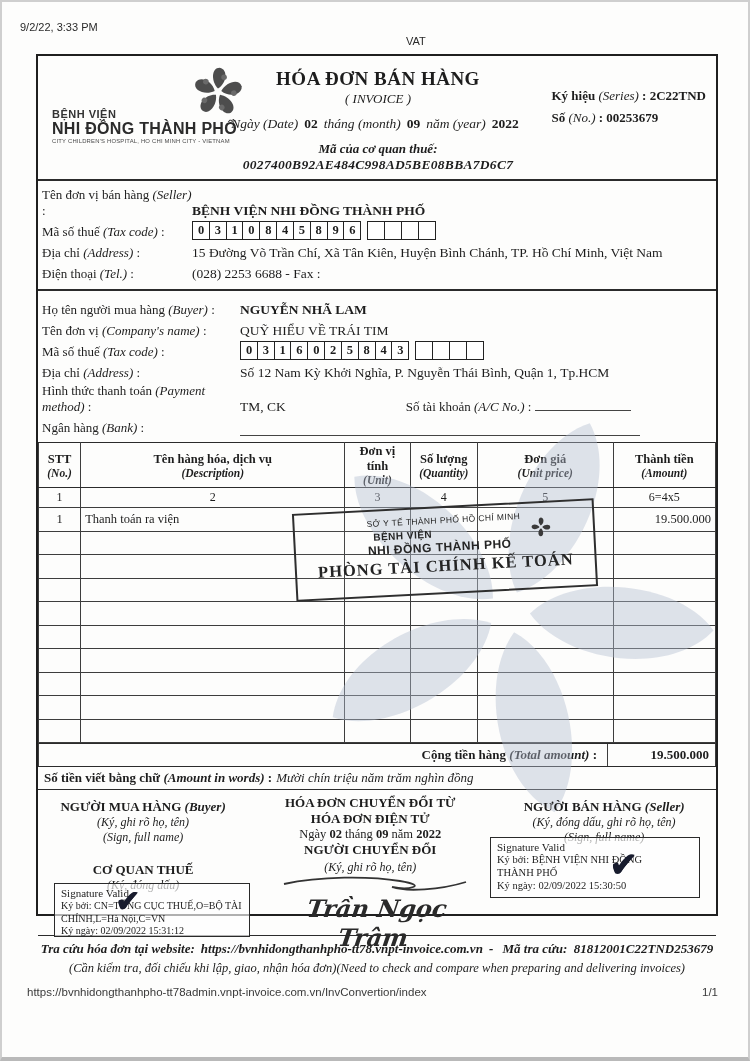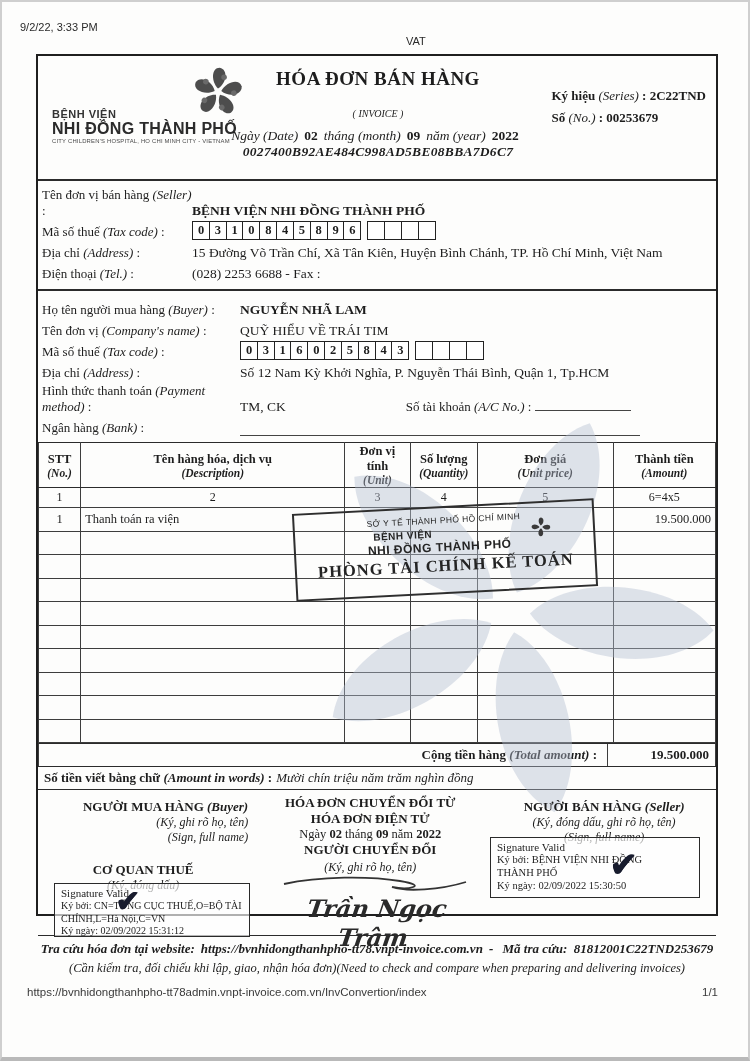--- a/index.html
+++ b/index.html
@@ -16,21 +16,21 @@
 
   
   .hd{position:relative;height:123px;border-bottom:2px solid #2b2b2b;}
   .logo{position:absolute;left:14px;top:10px;width:210px;font-family:"Liberation Sans","DejaVu Sans",sans-serif;}
   .logo .ic{position:absolute;right:18px;top:0px;}
   .logo .l1{margin-top:42px;font-size:11px;font-weight:bold;letter-spacing:.5px;color:#333;}
   .logo .l2{font-size:16px;font-weight:bold;letter-spacing:.3px;color:#2b2b2b;}
   .logo .l3{font-size:5.9px;color:#4a4a4a;letter-spacing:.2px;}
   .tblock{position:absolute;left:180px;right:178px;top:12px;text-align:center;}
   .tblock .t1{font-size:19px;font-weight:bold;letter-spacing:.5px;}
-  .tblock .t2{font-size:10px;font-style:italic;margin-top:18px;}
+  .tblock .t2{font-size:13px;font-style:italic;margin-top:1px;}
   .dateline{margin-top:9px;font-size:13.5px;font-style:italic;white-space:nowrap;}
   .dateline b{font-style:normal;font-weight:bold;padding:0 6px;}
   .taxa1{margin-top:9px;font-size:13px;font-weight:bold;font-style:italic;}
   .taxa2{font-size:13.5px;font-weight:bold;font-style:italic;letter-spacing:.3px;}
   .series{position:absolute;right:10px;top:32px;font-size:13px;white-space:nowrap;}
   .series div{margin-bottom:6px;}
   .series i{font-style:italic;}
   .series b{font-weight:bold;}
 
   
@@ -69,21 +69,21 @@
                  font-size:13px;font-weight:bold;}
   .words-row{border-top:1.6px solid #2b2b2b;border-bottom:1.6px solid #2b2b2b;padding:3px 6px;font-size:13px;}
   .words-row b{font-weight:bold;}
   .words-row .wl i{font-style:italic;}
   .words-row .wv{font-style:italic;padding-left:4px;}
 
   
   .sig{position:relative;height:145px;}
   .sigcols{display:flex;}
   .sigcol{text-align:center;padding-top:5px;}
-  .sigcol.b{width:31%;text-align:right;} .sigcol.m{width:36%;} .sigcol.s{width:33%;}
+  .sigcol.b{width:31%;} .sigcol.m{width:36%;} .sigcol.s{width:33%;}
   .sg-t{font-size:13px;font-weight:bold;}
   .sg-t i{font-style:italic;}
   .sg-n{font-size:12px;font-style:italic;line-height:1.25;}
   .conv .cl{font-size:13px;font-weight:bold;line-height:1.2;}
   .conv .cd{font-size:12.5px;margin-top:1px;}
   .conv .cd b{font-weight:bold;}
   .taxoffice{position:absolute;left:0;top:72px;width:31%;text-align:center;}
   .sigbox{position:absolute;border:1.6px solid #2a2a2a;background:rgba(255,255,255,.65);
           padding:3px 6px;font-size:10.5px;line-height:1.22;}
   .sigbox .sv{font-size:11px;}
@@ -172,20 +172,21 @@
       <div class="l2">NHI ĐỒNG THÀNH PHỐ</div>
       <div class="l3">CITY CHILDREN'S HOSPITAL, HO CHI MINH CITY - VIETNAM</div>
     </div>
 
     <div class="tblock">
       <div class="t1">HÓA ĐƠN BÁN HÀNG</div>
       <div class="t2">( INVOICE )</div>
       <div class="dateline">
         <span>Ngày (Date)</span><b>02</b><span>tháng (month)</span><b>09</b><span>năm (year)</span><b>2022</b>
       </div>
+      <div class="taxa1">Mã của cơ quan thuế:</div>
       <div class="taxa2">0027400B92AE484C998AD5BE08BBA7D6C7</div>
     </div>
 
     <div class="series">
       <div><b>Ký hiệu</b> <i>(Series)</i> <b>: 2C22TND</b></div>
       <div><b>Số</b> <i>(No.)</i> <b>: 00253679</b></div>
     </div>
   </div>
 
   <div class="rows seller">

